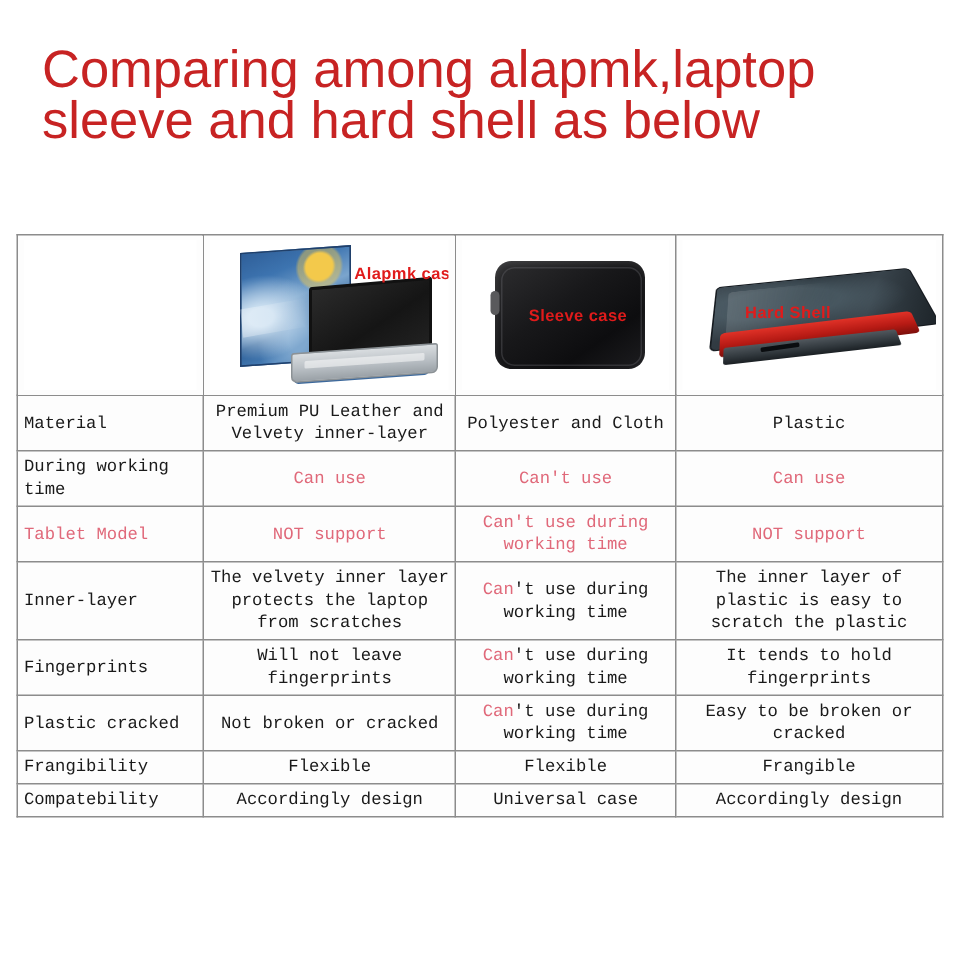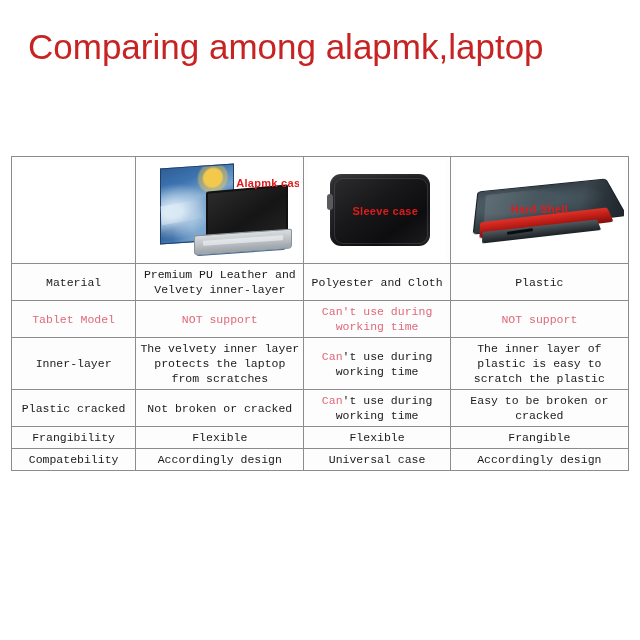--- a/index.html
+++ b/index.html
@@ -49,21 +49,21 @@
     padding: 3px 4px;
     vertical-align: middle;
     background: #fdfdfd;
   }
   .col-label { width: 124px; }
   .col-a     { width: 168px; }
   .col-b     { width: 146px; }
   .col-c     { width: 178px; }
 
   td.label-cell {
-    text-align: center;
+    text-align: left;
     padding-left: 7px;
   }
   td.val-cell {
     text-align: center;
   }
   .red  { color: #e0697a; }
   .blk  { color: #1a1a1a; }
 
   td.highlight-cell {
     border: 2px solid #2d6b5e;
@@ -207,20 +207,21 @@
     background: #0a0d10;
     transform: rotate(-8deg);
     border-radius: 1px;
   }
 </style>
 </head>
 <body>
 
 <div id="page-title">
   <span class="tline">Comparing among alapmk,laptop</span>
+  <span class="tline">sleeve and hard shell as below</span>
 </div>
 
 <table id="compare-table">
   <colgroup>
     <col class="col-label">
     <col class="col-a">
     <col class="col-b">
     <col class="col-c">
   </colgroup>
   <tbody id="table-body">
@@ -250,43 +251,55 @@
           </div>
         </td>
         <td>
           <div class="imgbox">
             <div class="hs-wrap">
      <div class="hs-top"></div>
               <div class="hs-red"></div>
      <div class="hs-bottom"></div>
               <div class="hs-port"></div>
    </div>
-            <span class="prod-caption" style="left:56px; top:42px;">Hard Shell</span>
+            <span class="prod-caption" style="left:42px; top:42px;">Hard Shell</span>
           </div>
         </td>
       </tr>
       <tr>
         <td class="label-cell"><span class="blk">Material</span></td>
         <td class="val-cell"><span class="blk">Premium PU Leather and Velvety inner-layer</span></td>
         <td class="val-cell"><span class="blk">Polyester and Cloth</span></td>
         <td class="val-cell"><span class="blk">Plastic</span></td>
       </tr>
       <tr>
+        <td class="label-cell"><span class="blk">During working time</span></td>
+        <td class="val-cell"><span class="red">Can use</span></td>
+        <td class="val-cell"><span class="red">Can't use</span></td>
+        <td class="val-cell"><span class="red">Can use</span></td>
+      </tr>
+      <tr>
         <td class="label-cell"><span class="red">Tablet Model</span></td>
         <td class="val-cell"><span class="red">NOT support</span></td>
         <td class="val-cell"><span class="red">Can't use during working time</span></td>
         <td class="val-cell"><span class="red">NOT support</span></td>
       </tr>
       <tr>
         <td class="label-cell"><span class="blk">Inner-layer</span></td>
         <td class="val-cell"><span class="blk">The velvety inner layer protects the laptop from scratches</span></td>
         <td class="val-cell"><span class="red">Can</span><span class="blk">'t use during working time</span></td>
         <td class="val-cell"><span class="blk">The inner layer of plastic is easy to scratch the plastic</span></td>
       </tr>
       <tr>
+        <td class="label-cell"><span class="blk">Fingerprints</span></td>
+        <td class="val-cell"><span class="blk">Will not leave fingerprints</span></td>
+        <td class="val-cell"><span class="red">Can</span><span class="blk">'t use during working time</span></td>
+        <td class="val-cell"><span class="blk">It tends to hold fingerprints</span></td>
+      </tr>
+      <tr>
         <td class="label-cell"><span class="blk">Plastic cracked</span></td>
         <td class="val-cell"><span class="blk">Not broken or cracked</span></td>
         <td class="val-cell"><span class="red">Can</span><span class="blk">'t use during working time</span></td>
         <td class="val-cell"><span class="blk">Easy to be broken or cracked</span></td>
       </tr>
       <tr>
         <td class="label-cell"><span class="blk">Frangibility</span></td>
         <td class="val-cell"><span class="blk">Flexible</span></td>
         <td class="val-cell"><span class="blk">Flexible</span></td>
         <td class="val-cell"><span class="blk">Frangible</span></td>

